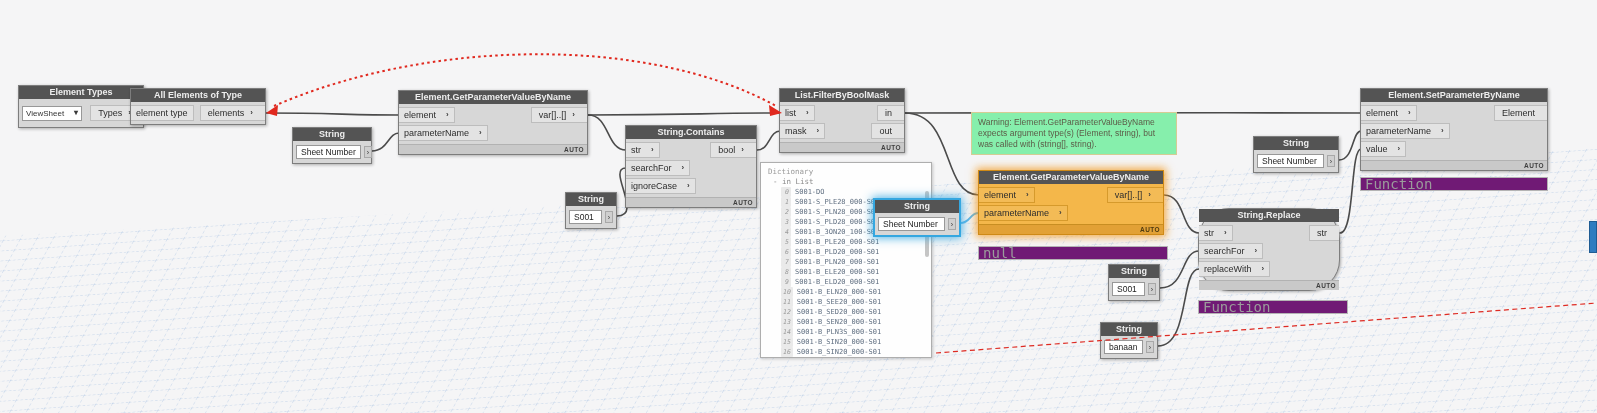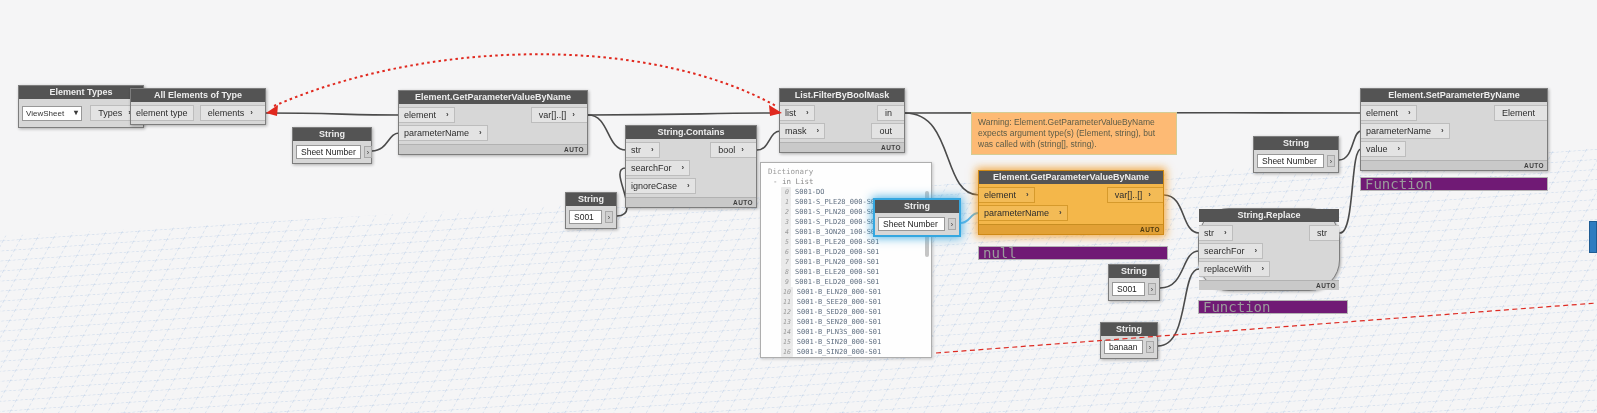--- a/index.html
+++ b/index.html
@@ -37,21 +37,21 @@
   .dd{ background:#fff; border:1px solid #989898; font-size:8px; color:#333; display:flex;
        align-items:center; justify-content:space-between; padding:0 3px; height:15px; width:60px; margin-left:3px; }
 
   .node.warn{ background:#f4b74a; border-color:#cf8a16; box-shadow:0 0 8px 2px rgba(242,153,29,.8); }
   .node.warn .prow.in, .node.warn .prow.out{ background:#f6c express;}
   .node.warn .prow.in, .node.warn .prow.out{ background:#f3bb56; border-color:#d69a2c; }
   .node.warn .lacing{ background:#e2a136; border-top-color:#c88e22; color:#4d3a10; }
 
   .node.selected{ border-color:#35a7e0; box-shadow:0 0 0 1px #35a7e0, 0 0 9px 2px rgba(53,167,224,.85); }
 
-  .tip{ position:absolute; z-index:4; background:#fdba74; border:1px solid #d5cc94; color:#5c5c48;
+  .tip{ position:absolute; z-index:4; background:#86efac; border:1px solid #d5cc94; color:#5c5c48;
         font-size:8.5px; line-height:1.3; padding:4px 6px; width:206px; }
 
   .pbox{ position:absolute; z-index:3; background:#701a75; border:1px solid #b4b4b4; color:#9b9b9b;
          font-size:14px; font-family:"DejaVu Sans Mono",monospace; height:14px; line-height:12px;
          padding:0 4px; white-space:nowrap; overflow:hidden; }
 
   .plist{ position:absolute; z-index:1; background:#fefefe; border:1px solid #aeaeae;
           box-shadow:1px 1px 3px rgba(0,0,0,.2); font-family:"DejaVu Sans Mono",monospace;
           overflow:hidden; padding:4px 12px 3px 7px; }
   .plist .root{ color:#9a9a9a; font-size:7.5px; line-height:10px; }

